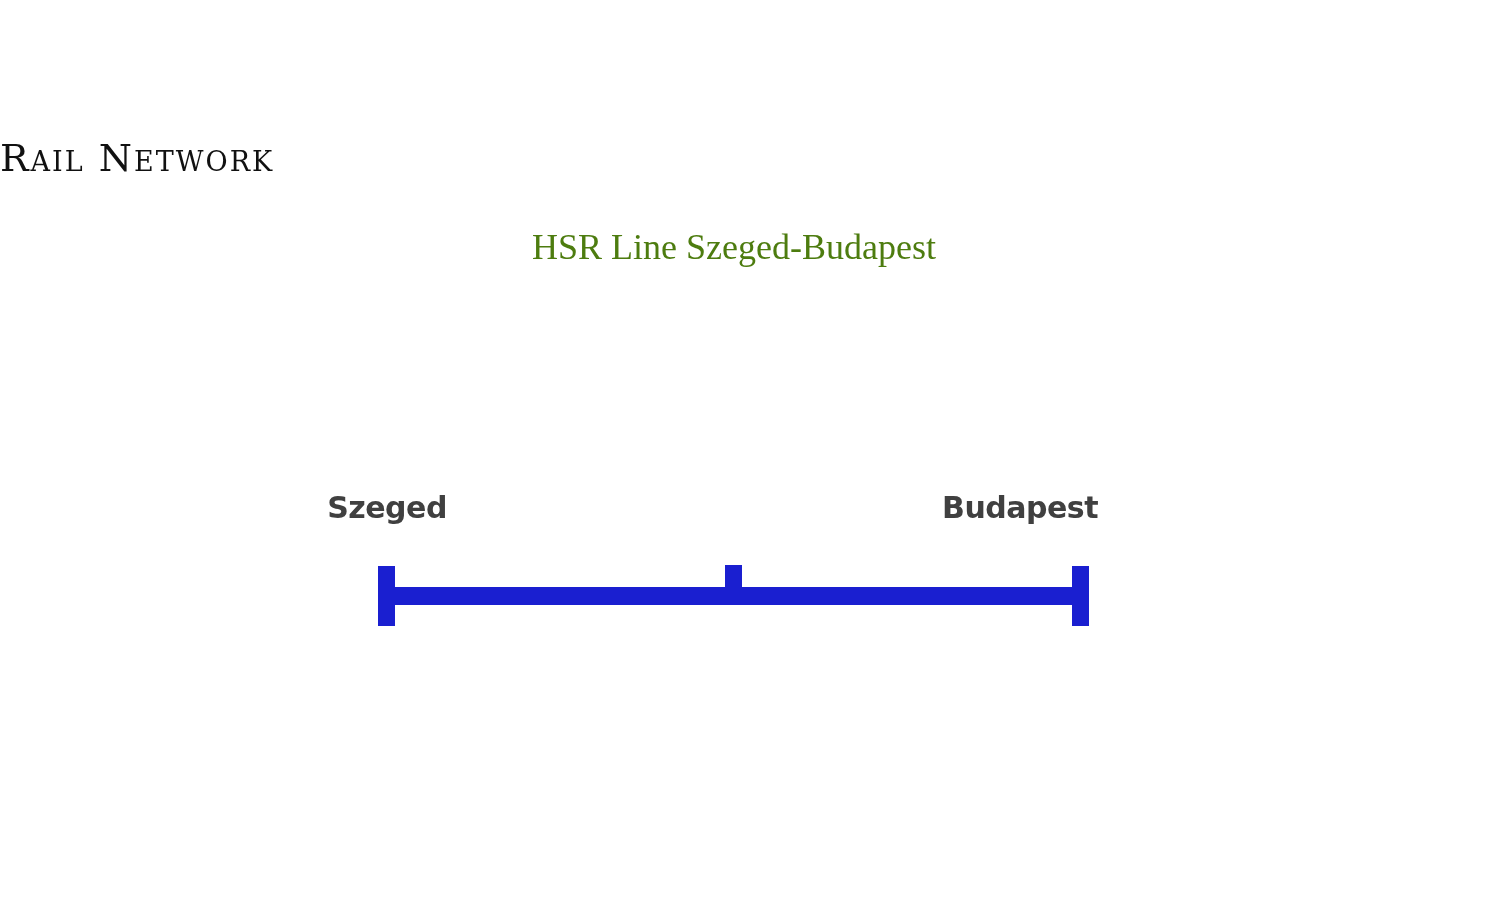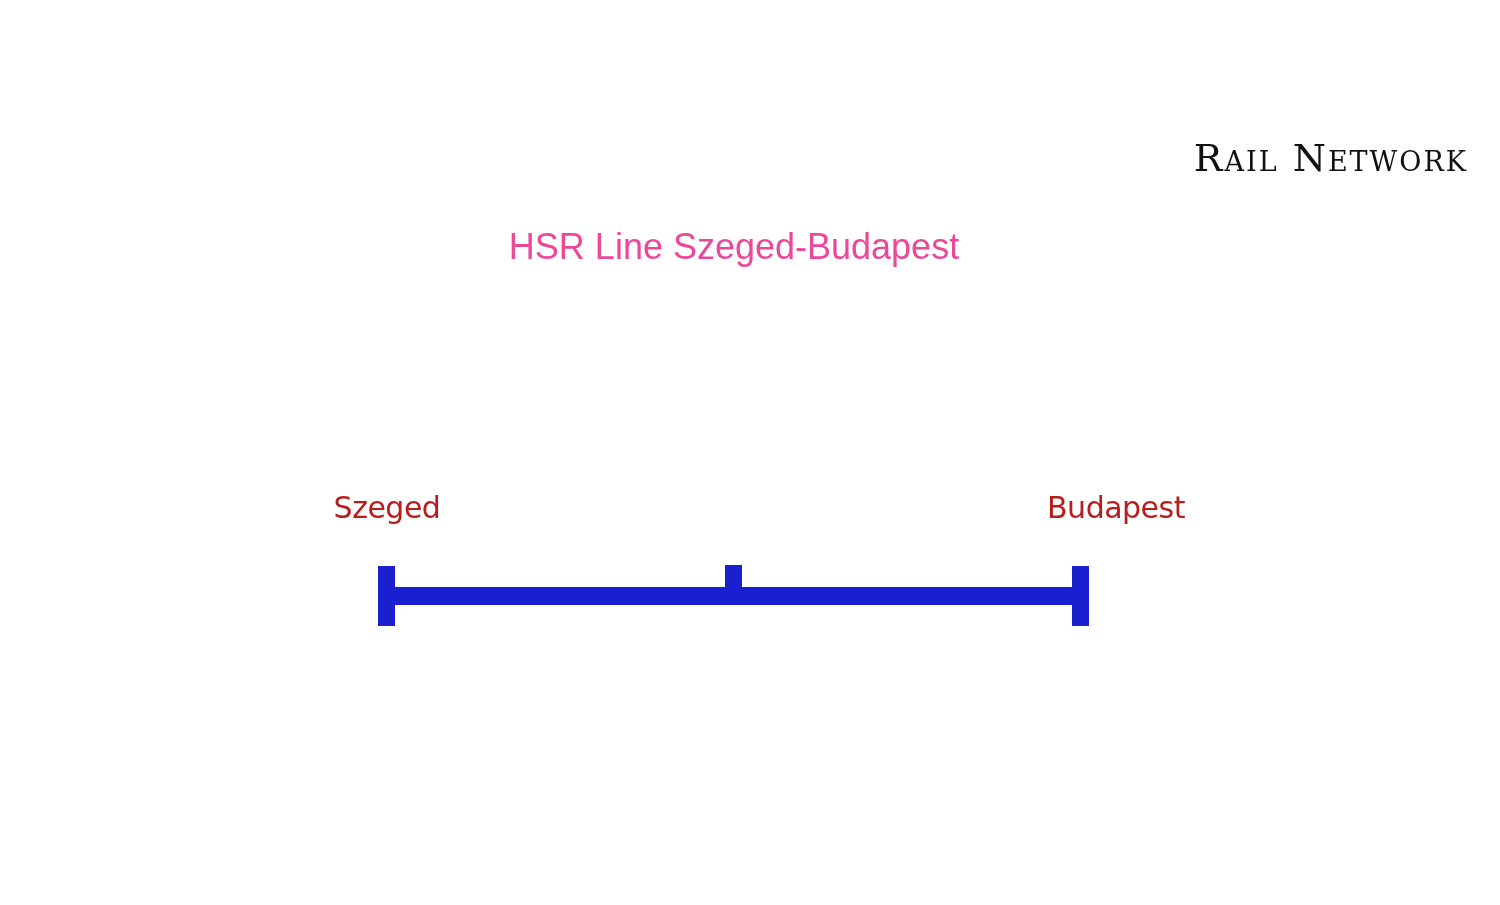--- a/index.html
+++ b/index.html
@@ -12,66 +12,66 @@
       width: 1500px;
       height: 905px;
       background: #ffffff;
       overflow: hidden;
     }
     .title {
       position: absolute;
       left: 0;
       width: 1468px;
       top: 136px;
-      text-align: right;
+      text-align: left;
       font-family: "DejaVu Serif", serif;
       font-variant: small-caps;
       font-size: 38px;
       letter-spacing: 2px;
       color: #111111;
       line-height: 44px;
     }
     .subtitle {
       position: absolute;
       left: 0;
       width: 1468px;
       top: 226px;
       text-align: center;
-      font-family: Liberation Sans, sans-serif;
+      font-family: Liberation Serif, serif;
       font-size: 36px;
-      color: #ec4899;
+      color: #4d7c0f;
       line-height: 42px;
     }
     .station-label {
       position: absolute;
       top: 488px;
       font-family: "DejaVu Sans", sans-serif;
-      font-weight: normal;
+      font-weight: bold;
       font-size: 30px;
       line-height: 40px;
-      color: #b91c1c;
+      color: #404040;
       transform: translateX(-50%);
       white-space: nowrap;
       letter-spacing: -0.5px;
     }
     .track {
       position: absolute;
       background: #1a1fd0;
     }
   </style>
 </head>
 <body>
 
 <div class="page">
 
   <div class="title">Rail Network</div>
   <div class="subtitle">HSR Line Szeged-Budapest</div>
 
   <div class="station-label" style="left:387px;">Szeged</div>
-  <div class="station-label" style="left:1116px;">Budapest</div>
+  <div class="station-label" style="left:1020px;">Budapest</div>
 
   <div class="track" style="left:378px; top:587px; width:711px; height:18px;"></div>
 
   <div class="track" style="left:378px; top:566px; width:17px; height:60px;"></div>
 
   <div class="track" style="left:725px; top:565px; width:17px; height:30px;"></div>
 
   <div class="track" style="left:1072px; top:566px; width:17px; height:60px;"></div>
 
 </div>

